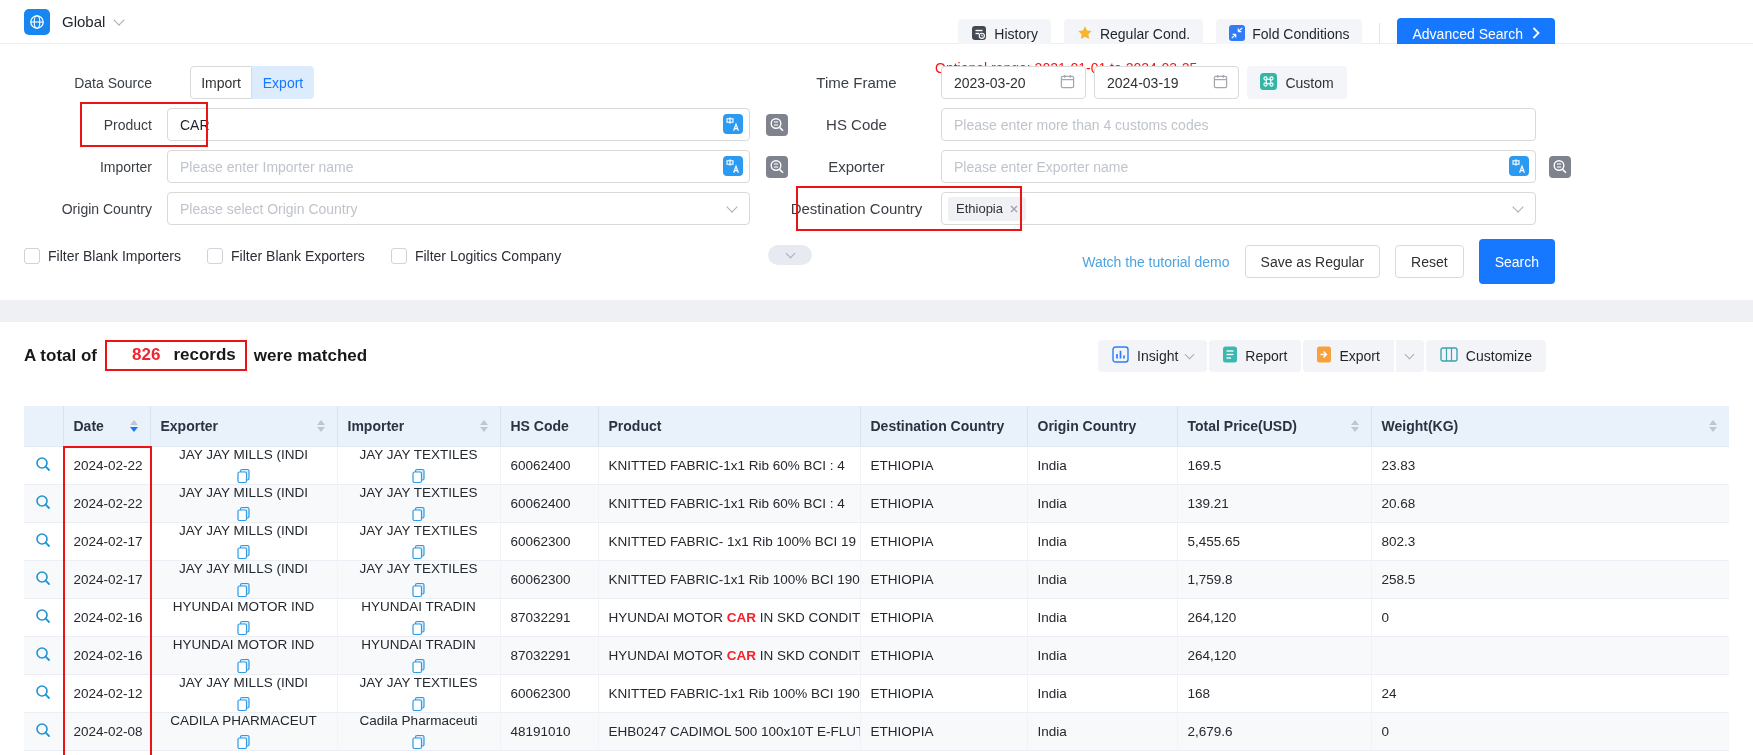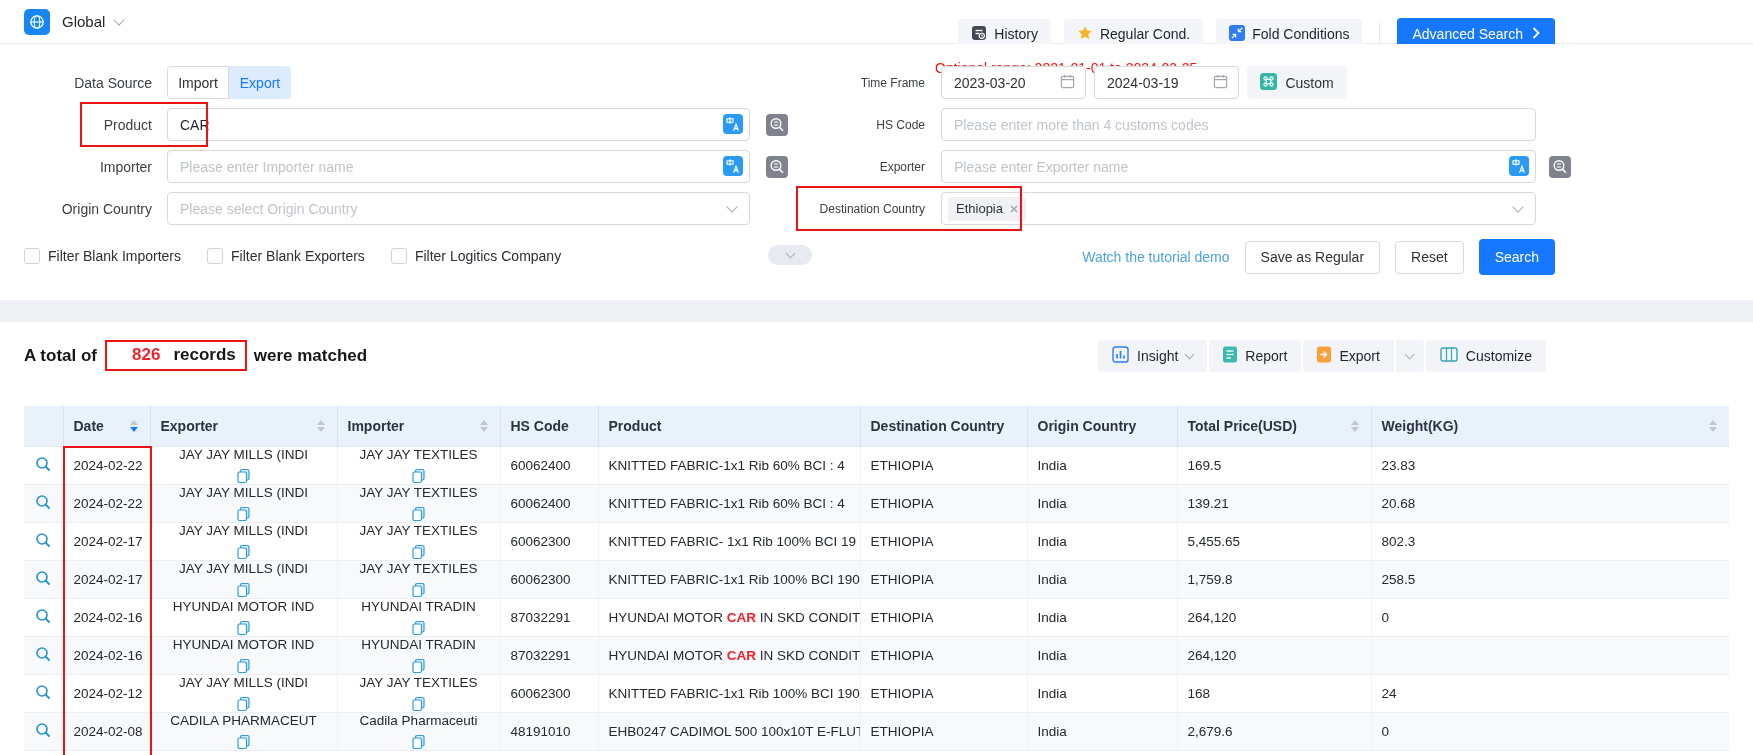--- a/index.html
+++ b/index.html
@@ -21,27 +21,27 @@
   .adv-btn { height:32px; padding:0 15px; background:#1677ff; color:#fff; border-radius:4px; cursor:pointer;
     display:flex; align-items:center; gap:9px; font-size:14px; }
 
   
   .search-panel { position:relative; background:#fff; height:256px; padding-top:22px; }
   .optional-range { position:absolute; top:16px; left:935px; font-size:14px; color:#f11; white-space:nowrap; }
   .frow { position:relative; display:flex; align-items:center; height:33px; margin-bottom:9px; padding-left:24px; }
   .lbl-l { width:128px; text-align:right; font-size:14px; color:#3a3f45; flex:none; }
   .ctrl-l { margin-left:15px; width:583px; flex:none; position:relative; display:flex; align-items:center; }
   .icon-slot { width:22px; margin-left:16px; flex:none; height:22px; }
-  .lbl-r { width:137px; text-align:right; font-size:12px; color:#3a3f45; flex:none; }
+  .lbl-r { width:137px; text-align:center; font-size:15px; color:#3a3f45; flex:none; }
   .ctrl-r { margin-left:16px; width:595px; flex:none; position:relative; display:flex; align-items:center; }
   .icon-slot-r { width:22px; margin-left:13px; flex:none; height:22px; }
 
   .seg { display:flex; flex:none; border-radius:4px; overflow:hidden; }
   .seg-import { width:62px; height:33px; border:1px solid #d9d9d9; border-radius:4px 0 0 4px;
-    background:#fff; display:flex; align-items:center; justify-content:center; font-size:14px; cursor:pointer; }
+    background:#fff; display:flex; align-items:center; justify-content:center; font-size:14px; cursor:pointer;margin-left:23px; }
   .seg-export { width:62px; height:33px; background:#ddecfd; color:#1677ff; border-radius:0 4px 4px 0;
     display:flex; align-items:center; justify-content:center; font-size:14px; cursor:pointer; }
   .sel { height:33px; border:1px solid #d9d9d9; border-radius:4px; background:#fff;
     display:flex; align-items:center; padding:0 30px 0 12px; font-size:14px; position:relative; cursor:pointer; }
   .sel .cd { position:absolute; right:13px; top:14px; }
   .ph { color:#bfc4cc; }
   .inp { width:100%; height:33px; border:1px solid #d9d9d9; border-radius:4px; font-size:14px;
     padding:0 36px 0 12px; color:#1f2329; font-family:inherit; outline:none; }
   .inp::placeholder { color:#bfc4cc; }
   .in-icon { position:absolute; right:7px; top:6px; width:20px; height:20px; cursor:pointer; }
@@ -57,21 +57,21 @@
   .filters-row { position:relative; display:flex; align-items:center; height:33px; margin-top:14px; padding-left:24px; gap:26px; }
   .cb-item { display:flex; align-items:center; gap:8px; font-size:14px; color:#2b2f36; }
   .cbx { width:16px; height:16px; border:1px solid #cfd3da; border-radius:3px; background:#fff; cursor:pointer; flex:none; }
   .collapse-pill { position:absolute; left:768px; top:6px; width:44px; height:20px; background:#e7eaf0;
     border-radius:10px; display:flex; align-items:center; justify-content:center; cursor:pointer; }
   .collapse-pill .cd { width:7px; height:7px; margin-top:-3px; }
   .filters-actions { position:absolute; right:198px; top:0; display:flex; align-items:center; gap:15px; }
   .link { color:#4da3e0; font-size:14px; cursor:pointer; }
   .ghost-btn { height:33px; padding:0 15px; border:1px solid #d9d9d9; border-radius:4px; background:#fff;
     font-size:14px; display:flex; align-items:center; cursor:pointer; }
-  .primary-btn { height:36px; padding:0 16px; background:#1677ff; border-radius:4px; color:#fff;
+  .primary-btn { height:45px; padding:0 16px; background:#1677ff; border-radius:4px; color:#fff;
     font-size:14px; display:flex; align-items:center; cursor:pointer; }
 
   .gray-gap { height:22px; }
 
   
   .results { background:#fff; height:433px; }
   .results-head { display:flex; justify-content:space-between; align-items:flex-start; padding:18px 207px 0 24px; }
   .summary { font-size:17px; font-weight:bold; color:#17181a; display:flex; align-items:center; }
   .summary .sp { margin-right:6px; }
   .rec-box { display:inline-flex; align-items:center; gap:13px; border:2px solid #ed1313;

